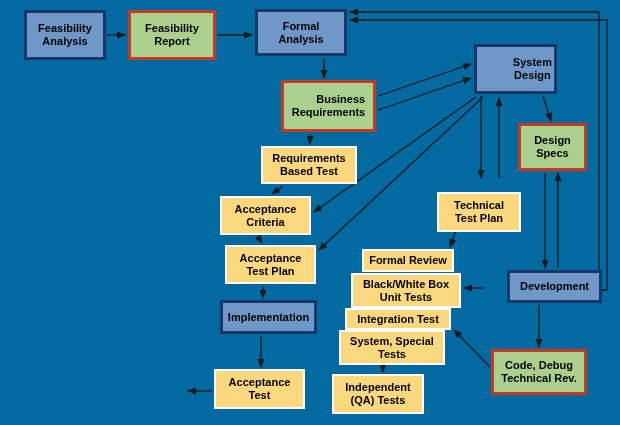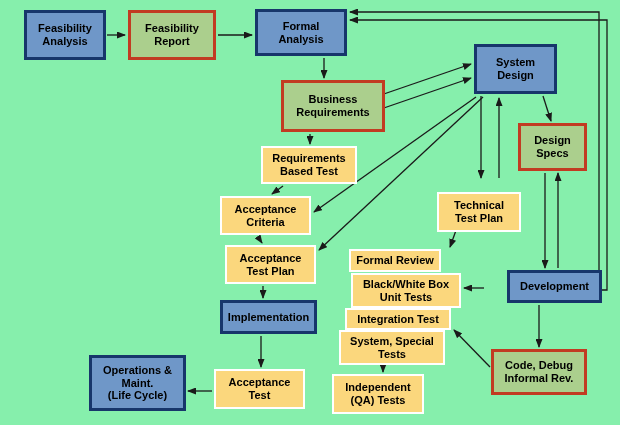--- a/index.html
+++ b/index.html
@@ -2,45 +2,45 @@
 <html style="--process-fill: #6F97C8; --process-border: #17366B; --deliv-fill: #ABCF8D; --deliv-border: #C23B22; --test-fill: #FBD77D; --arrow: #1A1A1A;"><head>
 <meta charset="utf-8">
 <style>
   :root{
     --process-fill:#6F97C8; --process-border:#17366B;
     --deliv-fill:#ABCF8D;   --deliv-border:#C23B22;
     --test-fill:#FBD77D;    --arrow:#1A1A1A;
   }
   html,body{margin:0;padding:0;background:#fff;}
   #canvas{
-    position:relative;width:620px;height:425px;background:#86efac;overflow:hidden;
+    position:relative;width:620px;height:425px;background:#0369a1;overflow:hidden;
     font-family:"Liberation Sans",sans-serif;
   }
   #edge-layer{position:absolute;left:0;top:0;z-index:1;}
   .node{
     position:absolute;z-index:2;box-sizing:border-box;
     display:flex;align-items:center;justify-content:center;text-align:center;
     font-weight:bold;font-size:11px;line-height:1.15;color:#000;padding:1px 2px;
   }
   .lbl{white-space:pre-line;}
   .blue  {background:var(--process-fill);border:3px solid var(--process-border);}
   .green {background:var(--deliv-fill);  border:3px solid var(--deliv-border);}
   .yellow{background:var(--test-fill);   border:2px solid #ffffff;}
 
   #n-feasibility-analysis {left:24px;  top:10px;  width:82px;  height:50px;}
   #n-feasibility-report   {left:128px; top:10px;  width:88px;  height:50px;}
   #n-systems-analysis     {left:255px; top:9px;   width:92px;  height:47px;}
-  #n-system-design        {left:474px; top:44px;  width:83px;  height:50px;}
-  #n-business-requirements{left:281px; top:80px;  width:104px;  height:52px;}
+  #n-system-design        {left:474px; top:44px;  width:83px;  height:50px;justify-content:flex-end;}
+  #n-business-requirements{left:281px; top:80px;  width:95px;  height:52px;text-align:right;}
   #n-design-specs         {left:518px; top:123px; width:69px;  height:48px;}
   #n-requirements-based-test{left:261px;top:146px;width:96px;  height:38px;}
   #n-technical-test-plan  {left:437px; top:192px; width:84px;  height:40px;}
   #n-acceptance-criteria  {left:220px; top:196px; width:91px;  height:39px;}
   #n-acceptance-test-plan {left:225px; top:245px; width:91px;  height:39px;}
-  #n-formal-review        {left:349px; top:249px; width:92px;  height:23px;}
+  #n-formal-review        {left:362px; top:249px; width:92px;  height:23px;}
   #n-black-white-box-unit-tests{left:351px;top:273px;width:110px;height:35px;}
   #n-integration-test     {left:345px; top:308px; width:106px; height:22px;}
   #n-system-special-tests {left:339px; top:330px; width:106px; height:35px;}
   #n-development          {left:486px; top:270px; width:95px;  height:33px;margin-left:21px;}
   #n-implementation       {left:220px; top:300px; width:97px;  height:34px;}
   #n-code-debug-informal-rev{left:491px;top:349px;width:96px;  height:46px;}
   #n-operations-maint     {left:89px;  top:355px; width:97px;  height:56px;}
   #n-acceptance-test      {left:214px; top:369px; width:91px;  height:40px;}
   #n-independent-qa-tests {left:332px; top:374px; width:92px;  height:40px;}
 </style>
@@ -137,26 +137,21 @@
 Tests</span>
   </div>
   <div class="node blue" id="n-development">
     <span class="lbl">Development</span>
   </div>
   <div class="node blue" id="n-implementation">
     <span class="lbl">Implementation</span>
   </div>
   <div class="node green" id="n-code-debug-informal-rev">
     <span class="lbl">Code, Debug
-Informal Rev.</span>
-  </div>
-  <div class="node blue" id="n-operations-maint">
-    <span class="lbl">Operations &amp;
-Maint.
-(Life Cycle)</span>
+Technical Rev.</span>
   </div>
   <div class="node yellow" id="n-acceptance-test">
     <span class="lbl">Acceptance
 Test</span>
   </div>
   <div class="node yellow" id="n-independent-qa-tests">
     <span class="lbl">Independent
 (QA) Tests</span>
   </div>
 

